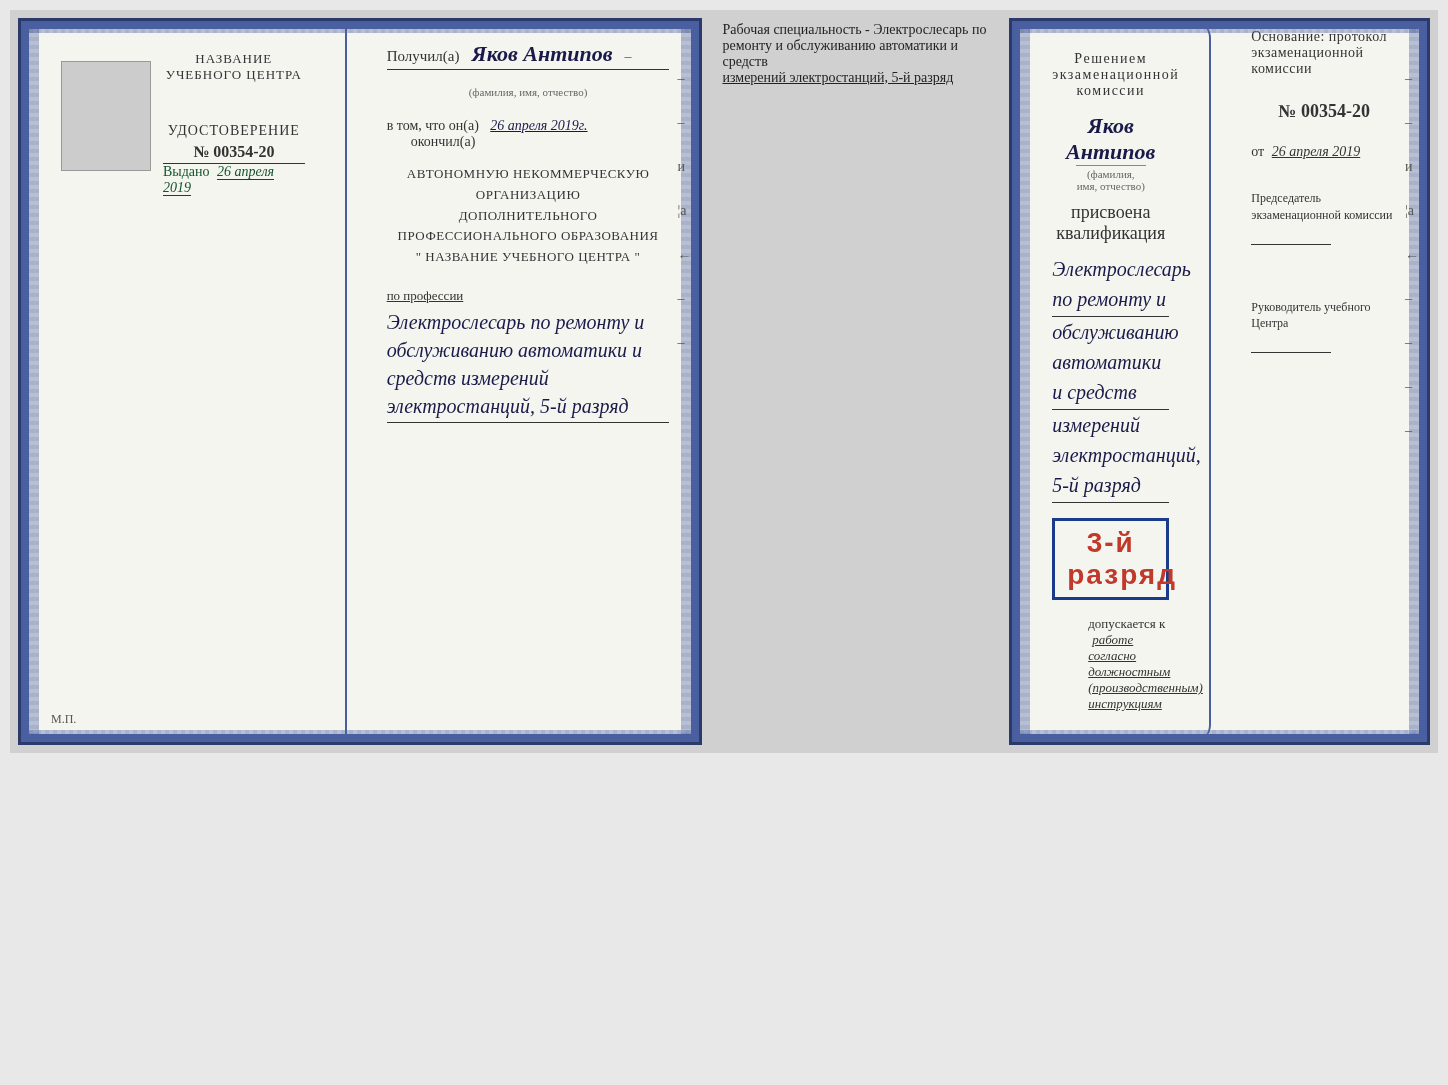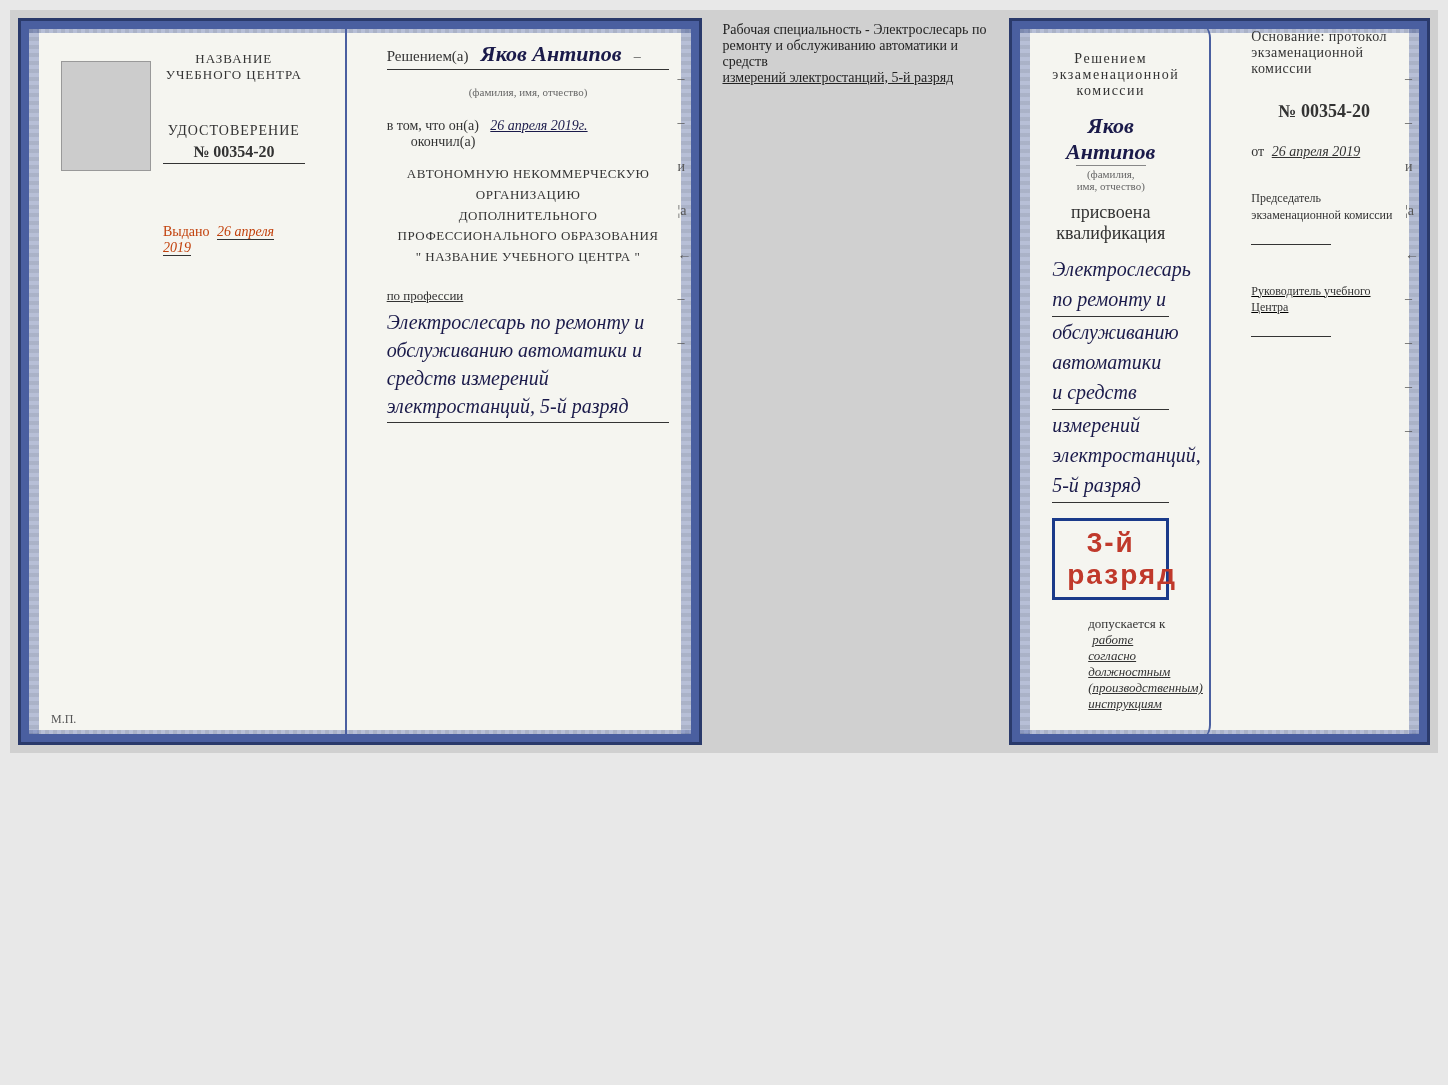--- a/index.html
+++ b/index.html
@@ -423,33 +423,33 @@
       <div class="left-content-wrapper">
         <div class="inline-photo">
           <div class="photo-placeholder"></div>
         </div>
         <div class="cert-content">
           <div class="center-title">НАЗВАНИЕ УЧЕБНОГО ЦЕНТРА</div>
           <div class="cert-number-block" style="margin-top:40px;">
             <span class="cert-label">УДОСТОВЕРЕНИЕ</span>
             <span class="cert-number">№ 00354-20</span>
           </div>
-          <div style="margin-top:60px; font-size:14px; color:#c2410c;">
+          <div style="font-size:14px; color:#14532d;">
             <span>Выдано</span>
             <span class="issued-line" style="font-style:italic; font-family:cursive; margin-left:4px;">26 апреля 2019</span>
           </div>
         </div>
       </div>
       <div class="mp-block">М.П.</div>
     </div>
 
     <div class="doc-top-right">
 
       <div style="border-bottom:1px solid #333; padding-bottom:2px;">
-        <span style="font-size:15px; color:#333;">Решением(а)</span>
+        <span style="font-size:15px; color:#333;">Получил(а)</span>
         <span class="recipient-name" style="margin-left:8px;">Яков Антипов</span>
         <span style="font-size:14px; color:#555; margin-left:8px;">–</span>
       </div>
       <div class="small-label">(фамилия, имя, отчество)</div>
 
       <div style="font-size:14px; color:#333; margin-top:6px;">
         <span>в том, что он(а)</span>
         <span class="date-handwritten" style="margin-left:8px; text-decoration:underline;">26 апреля 2019г.</span>
         <span style="margin-left:24px;">окончил(а)</span>
       </div>
@@ -525,21 +525,21 @@
       <div class="protocol-date">
         <span>от</span>
         <span style="font-style:italic; font-family:cursive; margin-left:4px; text-decoration:underline;">26 апреля 2019</span>
       </div>
 
       <div class="signature-block">
         <div class="signature-title">Председатель экзаменационной комиссии</div>
         <div class="signature-line"></div>
       </div>
 
-      <div class="signature-block" style="margin-top:20px;text-decoration:underline;">
+      <div class="signature-block" style="margin-top:36px;">
         <div class="signature-title">Руководитель учебного Центра</div>
         <div class="signature-line"></div>
       </div>
 
       <div class="right-marks">
         <span class="dash-right">–</span>
         <span class="dash-right">–</span>
         <span class="dash-right">и</span>
         <span class="dash-right">¦а</span>
         <span class="dash-right">←</span>

